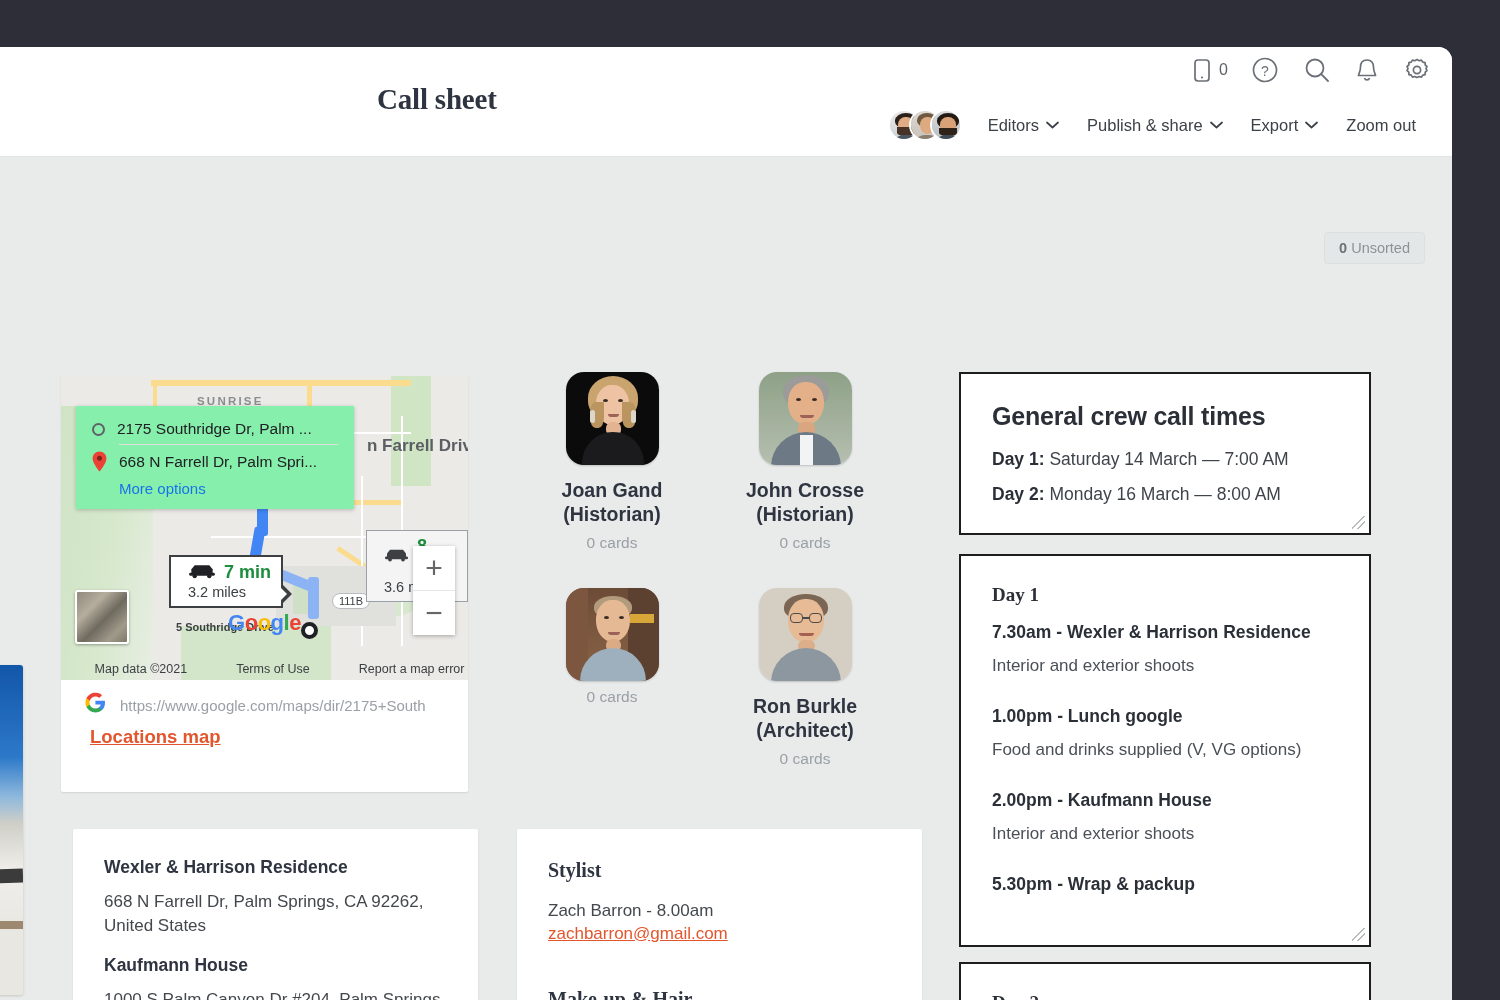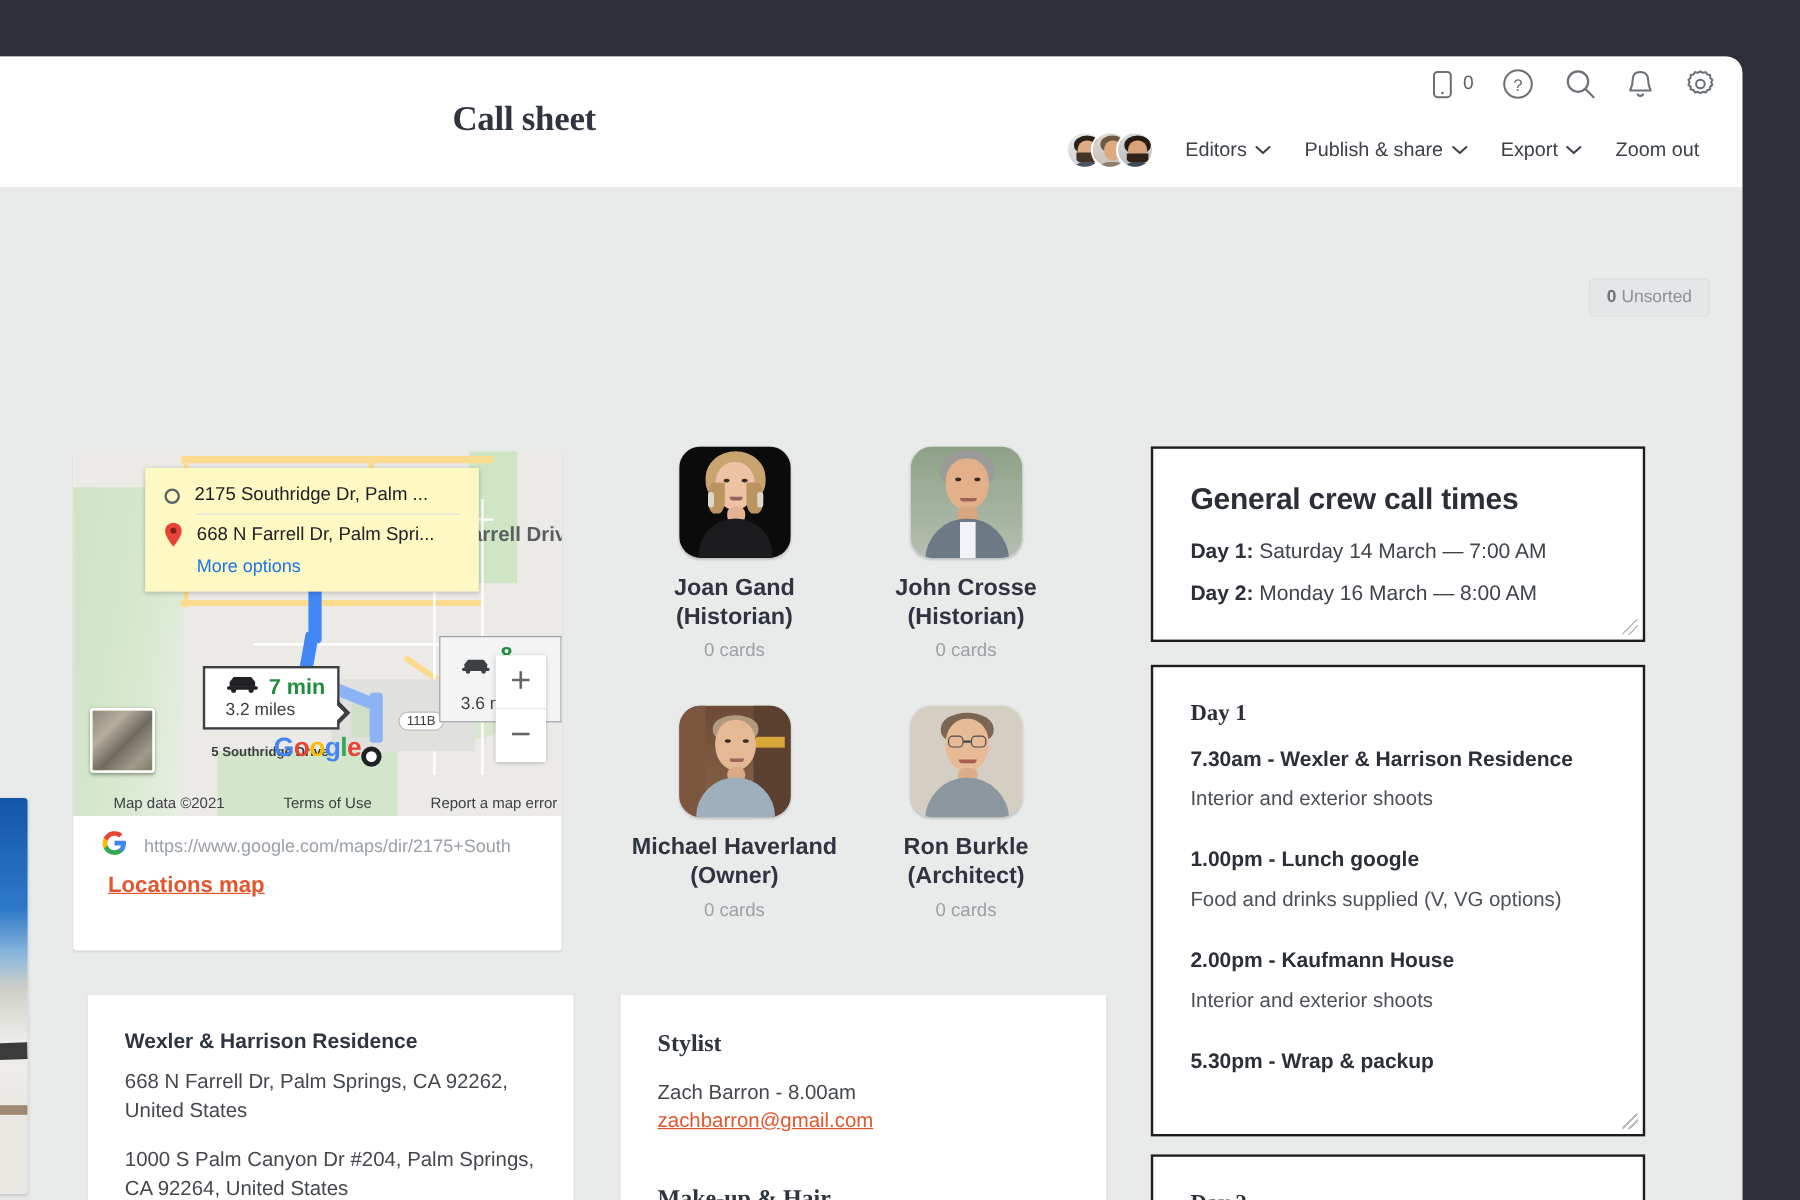--- a/index.html
+++ b/index.html
@@ -161,24 +161,23 @@
     border-radius:50%; background:#ffffff; box-shadow:0 0 0 1px #4285f4;
   }
   .hwy-shield {
     position:absolute; left:271px; top:217px;
     background:#ffffff; border:1px solid #b9bcbe; border-radius:9px;
     font-size:11px; color:#3c4043; padding:1px 6px; font-weight:500;
   }
 
   
   .dir-box {
-    position:absolute; left:15px; top:14px; width:278px;
-    background:#fef9c3; padding:14px 16px 12px 16px;
+    position:absolute; left:15px; top:30px; width:278px;
+    background:#86efac; padding:14px 16px 12px 16px;
     box-shadow: 0 1px 4px rgba(0,0,0,0.22);
-    margin-left: 45px;
   }
   .dir-row { display:flex; align-items:center; gap:12px; }
   .dir-row .txt {
     font-size:15.5px; color:#202124; white-space:nowrap;
     overflow:hidden; text-overflow:ellipsis;
   }
   .dot-origin {
     width:13px; height:13px; border:2.5px solid #5f6368; border-radius:50%;
     flex:0 0 auto;
   }
@@ -614,24 +613,20 @@
             <div style="position:absolute;left:62px;top:0;width:31px;height:93px;background:#5d4130;"></div>
             <div style="position:absolute;left:64px;top:26px;width:24px;height:9px;background:#d8a738;"></div>
             <div class="f-hair" style="left:28px;top:8px;width:38px;height:22px;background:#b29a7d;"></div>
             <div class="f-skin" style="left:30px;top:12px;width:34px;height:42px;background:#e6b995;"></div>
             <div class="f-eye" style="left:38px;top:28px;"></div>
             <div class="f-eye" style="left:53px;top:28px;"></div>
             <div class="f-mouth" style="left:42px;top:44px;width:12px;"></div>
             <div class="f-neck" style="left:40px;top:51px;width:15px;height:13px;background:#dbab86;"></div>
             <div class="f-body" style="left:14px;top:60px;width:66px;height:36px;background:#9eb0bd;"></div>
           </div>
-          <div class="nm">
-            <span>Michael Haverland</span><br>
-            <span>(Owner)</span>
-          </div>
           <div class="cards">0 cards</div>
         </div>
 
         <div class="person" style="left:185px;top:216px;">
           <div class="pic">
             <div class="f-bg" style="background:#d4cec3;"></div>
             <div class="f-hair" style="left:25px;top:6px;width:44px;height:26px;background:#7b6653;"></div>
             <div class="f-skin" style="left:29px;top:11px;width:36px;height:44px;background:#e7bb96;"></div>
             <div class="f-glass" style="left:31px;top:25px;width:13px;height:10px;"></div>
             <div class="f-glass" style="left:50px;top:25px;width:13px;height:10px;"></div>
@@ -644,20 +639,21 @@
             <span>Ron Burkle</span><br>
             <span>(Architect)</span>
           </div>
           <div class="cards">0 cards</div>
         </div>
       </div>
 
       <div class="card loc-card">
         <h4>Wexler &amp; Harrison Residence</h4>
         <p>668 N Farrell Dr, Palm Springs, CA 92262, United States</p>
+        <h4>Kaufmann House</h4>
         <p>1000 S Palm Canyon Dr #204, Palm Springs, CA 92264, United States</p>
 
       </div>
 
       <div class="card sty-card">
         <h4>Stylist</h4>
         <div class="nmline">Zach Barron  - 8.00am</div>
         <a>zachbarron@gmail.com</a>
         <div class="sty-gap"></div>
         <h4>Make-up &amp; Hair</h4>

